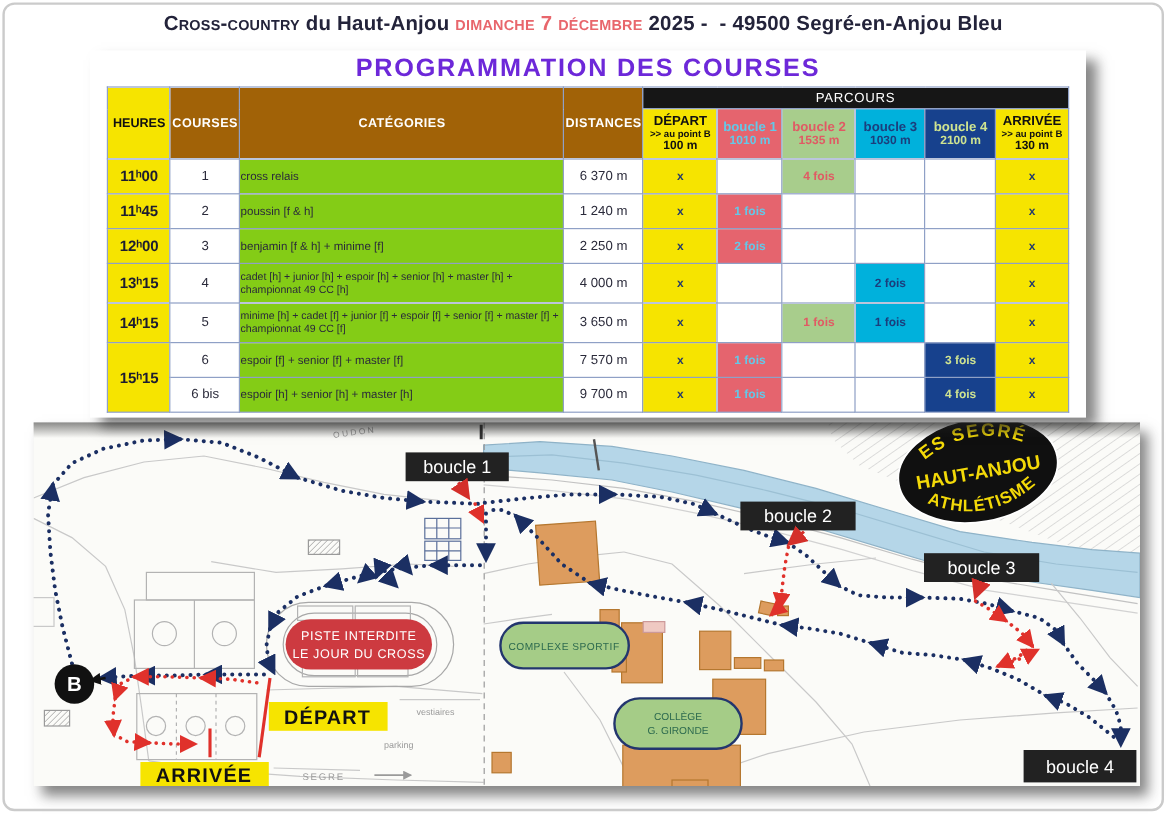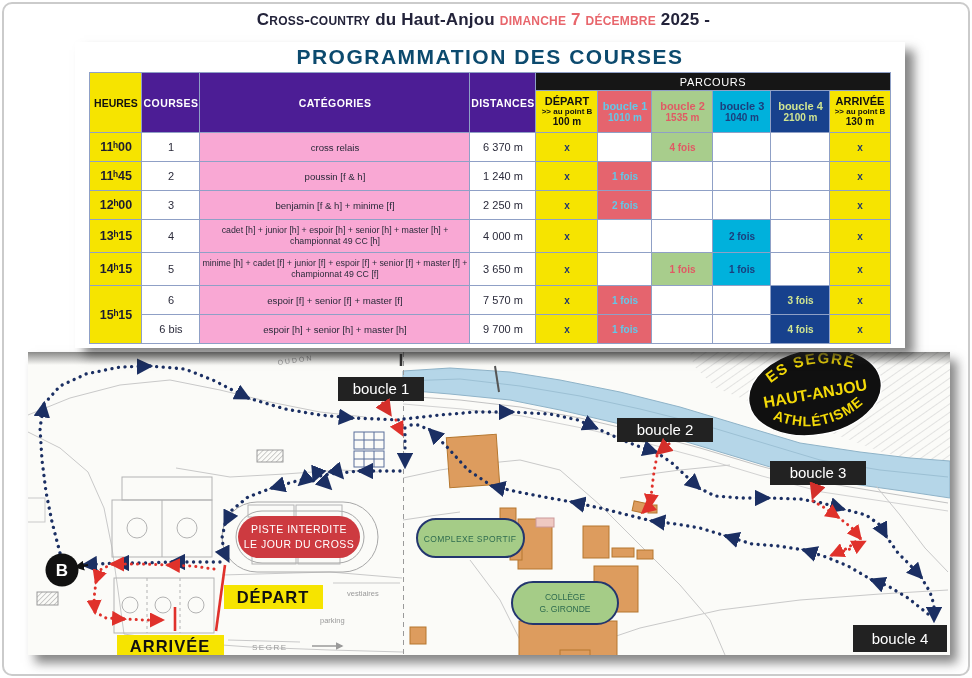--- a/index.html
+++ b/index.html
@@ -10,49 +10,49 @@
   
   .doc-title{position:absolute;left:0;top:5px;width:100%;height:30px;display:flex;align-items:center;justify-content:center;
              font-size:17px;font-weight:700;letter-spacing:.2px;white-space:pre;}
   .c-dark{color:#23233a;} .c-red{color:#e8666c;} .c-blue{color:#2a6cb3;}
   .sc{font-variant:small-caps;text-align:right;}
 
   
   .table-card{position:absolute;left:75px;top:42px;width:830px;height:306px;background:#ffffff;
               box-shadow:9px 8px 10px rgba(35,35,35,.55);z-index:2;}
   .prog-title{height:30px;display:flex;align-items:center;justify-content:center;
-              font-size:21px;font-weight:700;letter-spacing:1.5px;color:#0c4a6e;}
+              font-size:21px;font-weight:700;letter-spacing:1.5px;color:#6d28d9;}
   table.prog{border-collapse:collapse;margin:0 auto;table-layout:fixed;width:800px;}
   table.prog td,table.prog th{border:1px solid #8fa0c6;padding:0;overflow:hidden;}
-  th.blk{background:#4c1d95;color:#ffffff;font-size:10.5px;font-weight:700;letter-spacing:.4px;}
+  th.blk{background:#a16207;color:#ffffff;font-size:10.5px;font-weight:700;letter-spacing:.4px;}
   th.yel-h{background:#f6e400;color:#111;font-size:10.5px;font-weight:700;}
   th.parcours{background:#161616;color:#fff;font-size:11px;font-weight:400;letter-spacing:.6px;height:17px;}
   .ph .lbl{font-size:11px;font-weight:700;line-height:12px;}
   .ph .sub{font-size:8px;font-weight:700;line-height:9px;}
   .ph .dist{font-size:10px;font-weight:700;line-height:12px;}
   td.heures{background:#f6e400;color:#1c1c30;font-size:12.5px;font-weight:700;text-align:center;}
   td.course{font-size:11px;color:#2a2a3a;text-align:center;background:#fff;}
-  td.cat{font-size:9.6px;color:#2a2a3a;text-align:center;background:#f9a8d4;line-height:11px;padding:1px 4px;margin-top:17px;}
+  td.cat{font-size:9.6px;color:#2a2a3a;background:#84cc16;line-height:11px;padding:1px 4px;margin-top:17px;}
   td.cat.small{font-size:8.8px;}
   td.dist{font-size:11px;color:#2a2a3a;text-align:center;background:#fff;margin-top:32px;}
   td.pc{font-size:10px;font-weight:700;text-align:center;}
 
   
   .map-block{position:absolute;left:28px;top:352px;width:922px;height:303px;background:#fbfbf8;
              box-shadow:7px 8px 10px rgba(35,35,35,.55);z-index:1;}
   .map-top-shade{position:absolute;left:0;top:0;width:100%;height:13px;
                  background:linear-gradient(rgba(25,25,25,.5),rgba(25,25,25,0));pointer-events:none;}
   svg text{font-family:"Liberation Sans","DejaVu Sans",sans-serif;}
 </style>
 </head>
 <body>
 
 <div class="page-border"></div>
 
-<div class="doc-title" id="doc-title"><span class="c-dark sc">Cross-country</span><span class="c-dark"> du Haut-Anjou </span><span class="c-red sc">dimanche 7 décembre</span><span class="c-dark"> 2025 - </span></div>
+<div class="doc-title" id="doc-title"><span class="c-dark sc">Cross-country</span><span class="c-dark"> du Haut-Anjou </span><span class="c-red sc">dimanche 7 décembre</span><span class="c-dark"> 2025 - </span><span class="c-dark"> - 49500 Segré-en-Anjou Bleu</span></div>
 
 <div class="table-card">
   <div class="prog-title">PROGRAMMATION DES COURSES</div>
   <table class="prog">
     <colgroup>
       <col style="width:52px">
         <col style="width:58px">
         <col style="width:270px">
         <col style="width:66px">
       <col style="width:62px">
@@ -79,21 +79,21 @@
           <th class="ph" style="background: rgb(229, 100, 110); color: rgb(99, 200, 232);">
             <div class="lbl">boucle 1</div>
             <div class="dist">1010 m</div>
           </th>
           <th class="ph" style="background: rgb(168, 205, 140); color: rgb(224, 90, 100);">
             <div class="lbl">boucle 2</div>
             <div class="dist">1535 m</div>
           </th>
           <th class="ph" style="background: rgb(0, 177, 220); color: rgb(27, 62, 124);">
             <div class="lbl">boucle 3</div>
-            <div class="dist">1040 m</div>
+            <div class="dist">1030 m</div>
           </th>
           <th class="ph" style="background: rgb(23, 65, 141); color: rgb(207, 228, 145);">
             <div class="lbl">boucle 4</div>
             <div class="dist">2100 m</div>
           </th>
           <th class="ph" style="background: rgb(246, 228, 0); color: rgb(17, 17, 17);">
             <div class="lbl">ARRIVÉE</div>
             <div class="sub">&gt;&gt; au point B</div>
             <div class="dist">130 m</div>
           </th>

